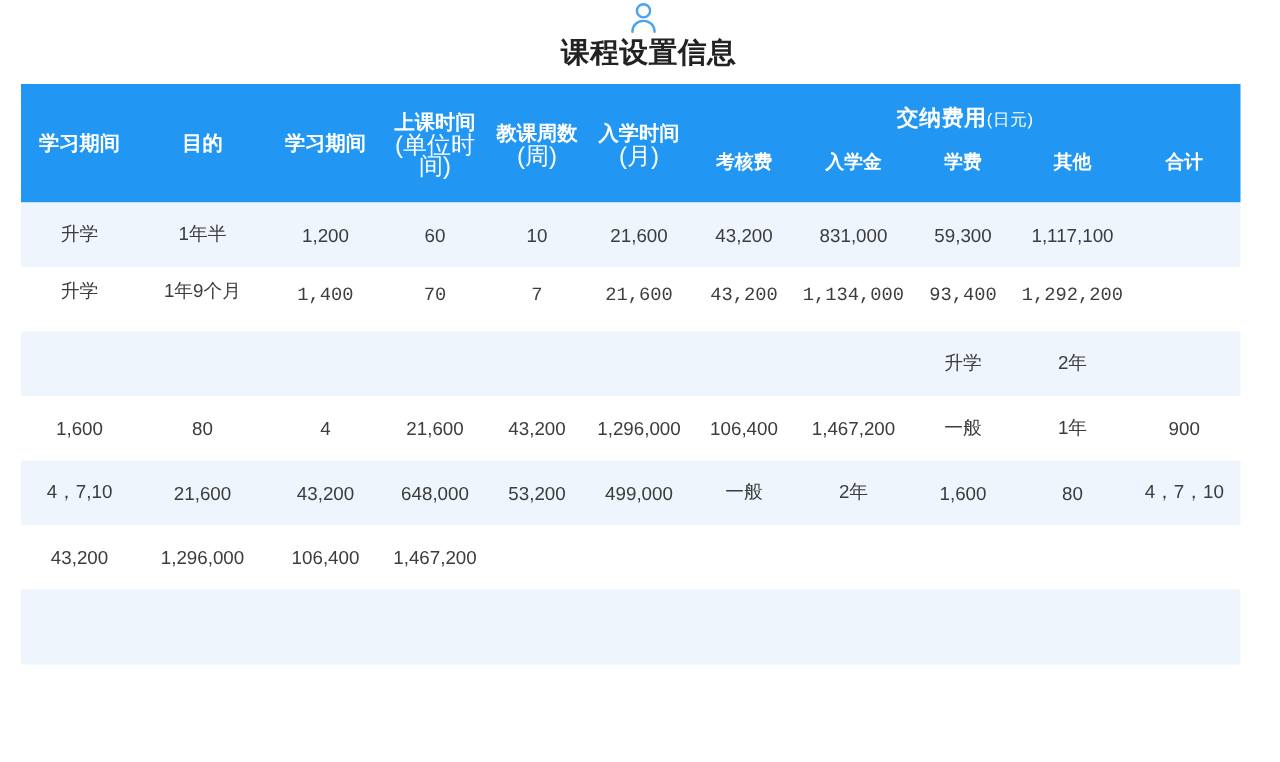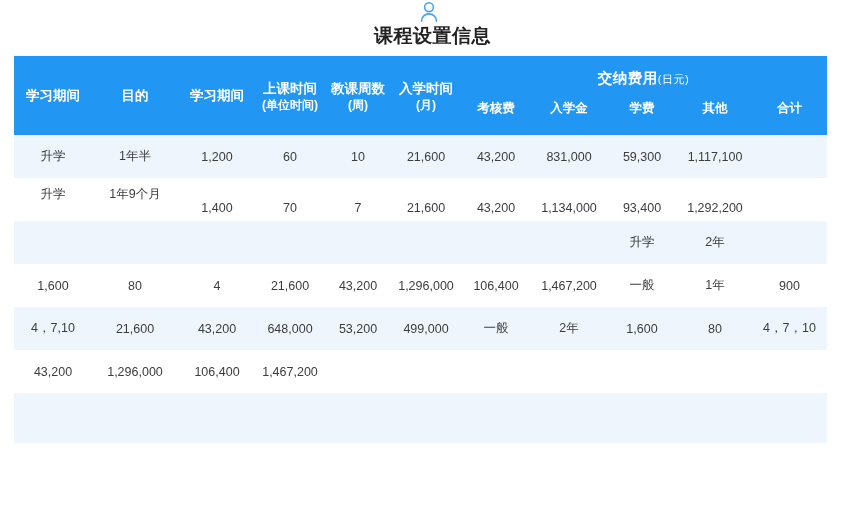--- a/index.html
+++ b/index.html
@@ -72,22 +72,22 @@
   }
   tr.head-sub th {
     height: 35px;
     vertical-align: top;
     font-size: 12.5px;
     text-align: center;
     padding-top: 2px;
   }
   .unit-line {
     display: block;
-    font-size: 12px;
-    font-weight: bold;
+    font-size: 16px;
+    font-weight: normal;
     line-height: 14px;
   }
   .fee-group-title {
     font-size: 14.5px;
     font-weight: bold;
     letter-spacing: 0.5px;
   }
   .fee-group-title .small-unit {
     font-size: 11px;
     font-weight: normal;
@@ -100,21 +100,21 @@
   tbody tr.stripe-even { background: #ffffff; }
   tbody td {
     text-align: center;
     vertical-align: middle;
     color: #3d3d3d;
     font-size: 12.5px;
     padding: 0 2px;
     border: none;
     white-space: nowrap;
   }
-  tbody td.shift-down { vertical-align: bottom; padding-bottom: 6px; }
+  tbody td.shift-down { vertical-align: bottom; padding-bottom: 17px; font-family: Liberation Mono, monospace; }
   tbody td.shift-up { vertical-align: top; padding-top: 8px; }
   tbody tr.empty-row { height: 50px; }
 </style>
 </head>
 <body>
 
 <div class="page-header">
   <span class="user-icon">
     <svg width="20" height="22" viewBox="0 0 20 22" aria-hidden="true">
       <circle cx="10" cy="6.2" r="4.4" fill="none" stroke="#4aa3ef" stroke-width="1.6"></circle>

